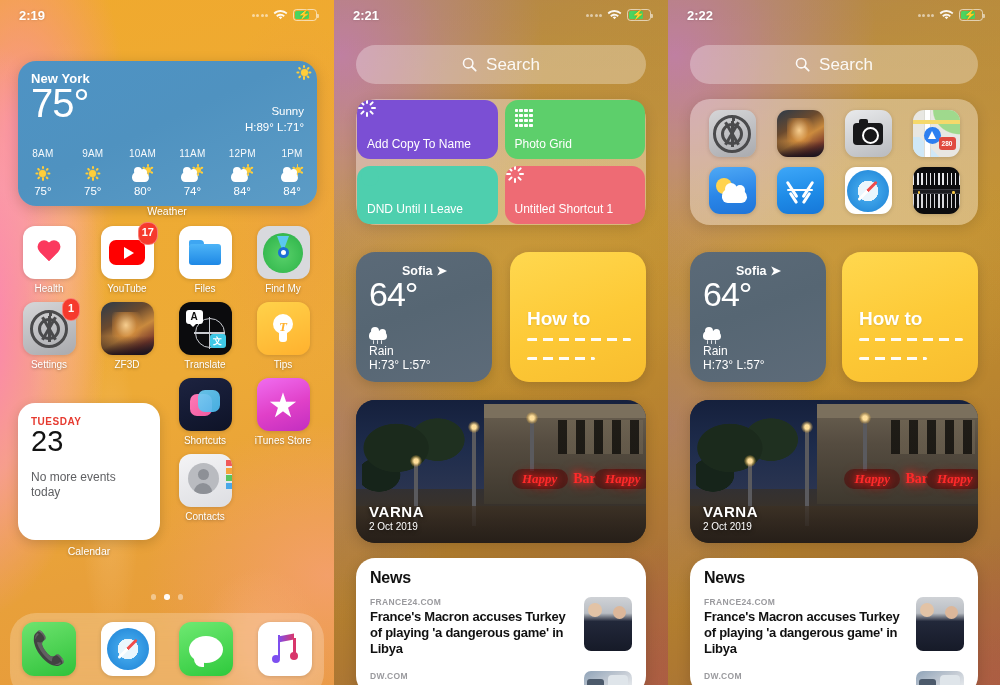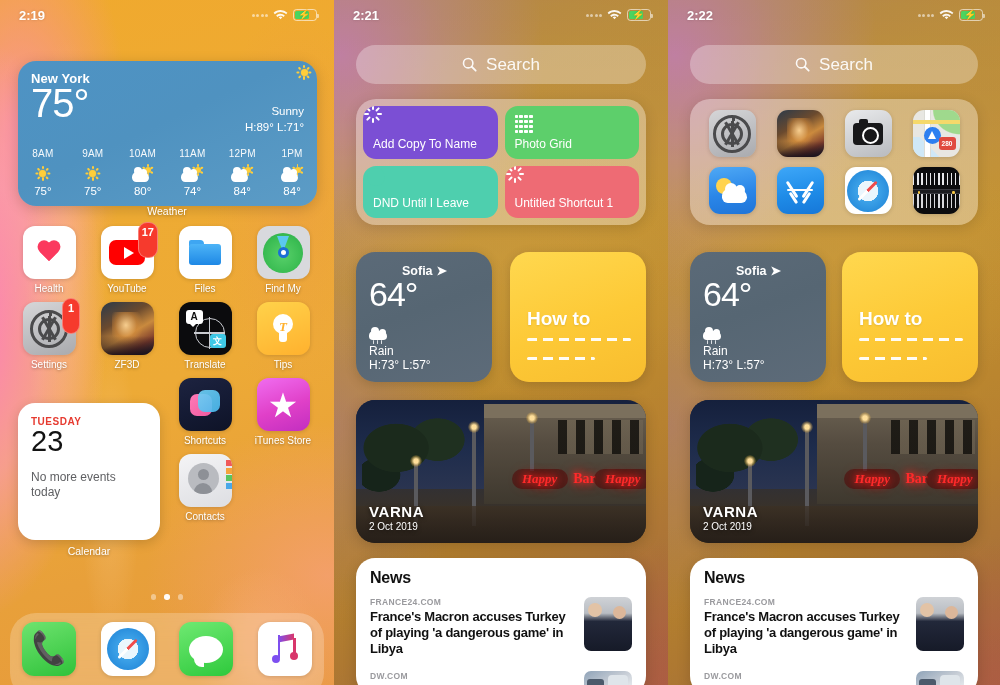--- a/index.html
+++ b/index.html
@@ -111,21 +111,21 @@
   .pcloud .c::after{ content:""; position:absolute; right:1.5px; top:-3px; width:7px; height:7px;
                background:#fff; border-radius:50%; }
 
   
   .apps { position:absolute; left:0; right:0; top:226px; }
   .row { display:flex; padding:0 10px; margin-bottom:8px; }
   .cell { width:78px; text-align:center; position:relative; }
   .icon { width:53px; height:53px; border-radius:12px; margin:0 auto; position:relative;
           box-shadow:0 1px 4px rgba(0,0,0,.15); overflow:hidden; }
   .ic-label { margin-top:4px; font-size:10px; color:#fff; text-shadow:0 1px 3px rgba(0,0,0,.35); }
-  .badge { position:absolute; top:-4px; right:8px; min-width:18px; height:36px; border-radius:9px;
+  .badge { position:absolute; top:-4px; right:8px; min-width:18px; height:23px; border-radius:9px;
            background:#f63a2d; color:#fff; font-size:11px; font-weight:bold; line-height:18px;
            text-align:center; border:1.5px solid rgba(255,255,255,.35); z-index:4; padding:0 3px; }
 
   .i-health { background:#fff; display:flex; align-items:center; justify-content:center; }
   .heart { width:26px; height:24px; position:relative; }
   .heart::before,.heart::after{ content:""; position:absolute; top:0; width:13px; height:20px;
        background:#fb395e; border-radius:13px 13px 0 0; }
   .heart::before{ left:13px; transform:rotate(-45deg); transform-origin:0 100%; }
   .heart::after{ left:0; transform:rotate(45deg); transform-origin:100% 100%; }
   .i-yt { background:#fff; display:flex; align-items:center; justify-content:center; }
@@ -244,21 +244,21 @@
       background:linear-gradient(90deg,#7d4ff0,#d8366b); transform:skewY(-11deg); }
 
   
   .searchbar { position:absolute; left:22px; right:22px; top:45px; height:39px; border-radius:20px;
       background:rgba(255,255,255,.30); display:flex; align-items:center; justify-content:center;
       gap:9px; color:rgba(255,255,255,.92); font-size:17px; }
   .searchbar .mag { width:15px; height:15px; }
 
   
   .sc-widget { position:absolute; left:22px; right:22px; top:99px; height:126px; border-radius:20px;
-      background:rgba(255,255,255,.34); padding:7px; display:grid;
+      background:rgba(255,255,255,.34); padding:1px; display:grid;
       grid-template-columns:1fr 1fr; grid-template-rows:1fr 1fr; gap:7px;
       box-shadow:0 3px 14px rgba(0,0,0,.13); }
   .sc-tile { border-radius:13px; position:relative; padding:8px 10px; color:#fff; overflow:hidden; }
   .sc-tile .tl { position:absolute; left:10px; bottom:8px; font-size:12px; font-weight:500;
       white-space:nowrap; }
   .sc-ico { position:absolute; left:10px; top:8px; width:20px; height:20px; }
   .spark { position:relative; width:20px; height:20px; }
   .spark b { position:absolute; left:50%; top:50%; width:2px; height:18px; margin:-9px 0 0 -1px; }
   .spark b::before,.spark b::after{ content:""; position:absolute; left:0; width:2px; height:5px;
       background:#fff; border-radius:1px; }

